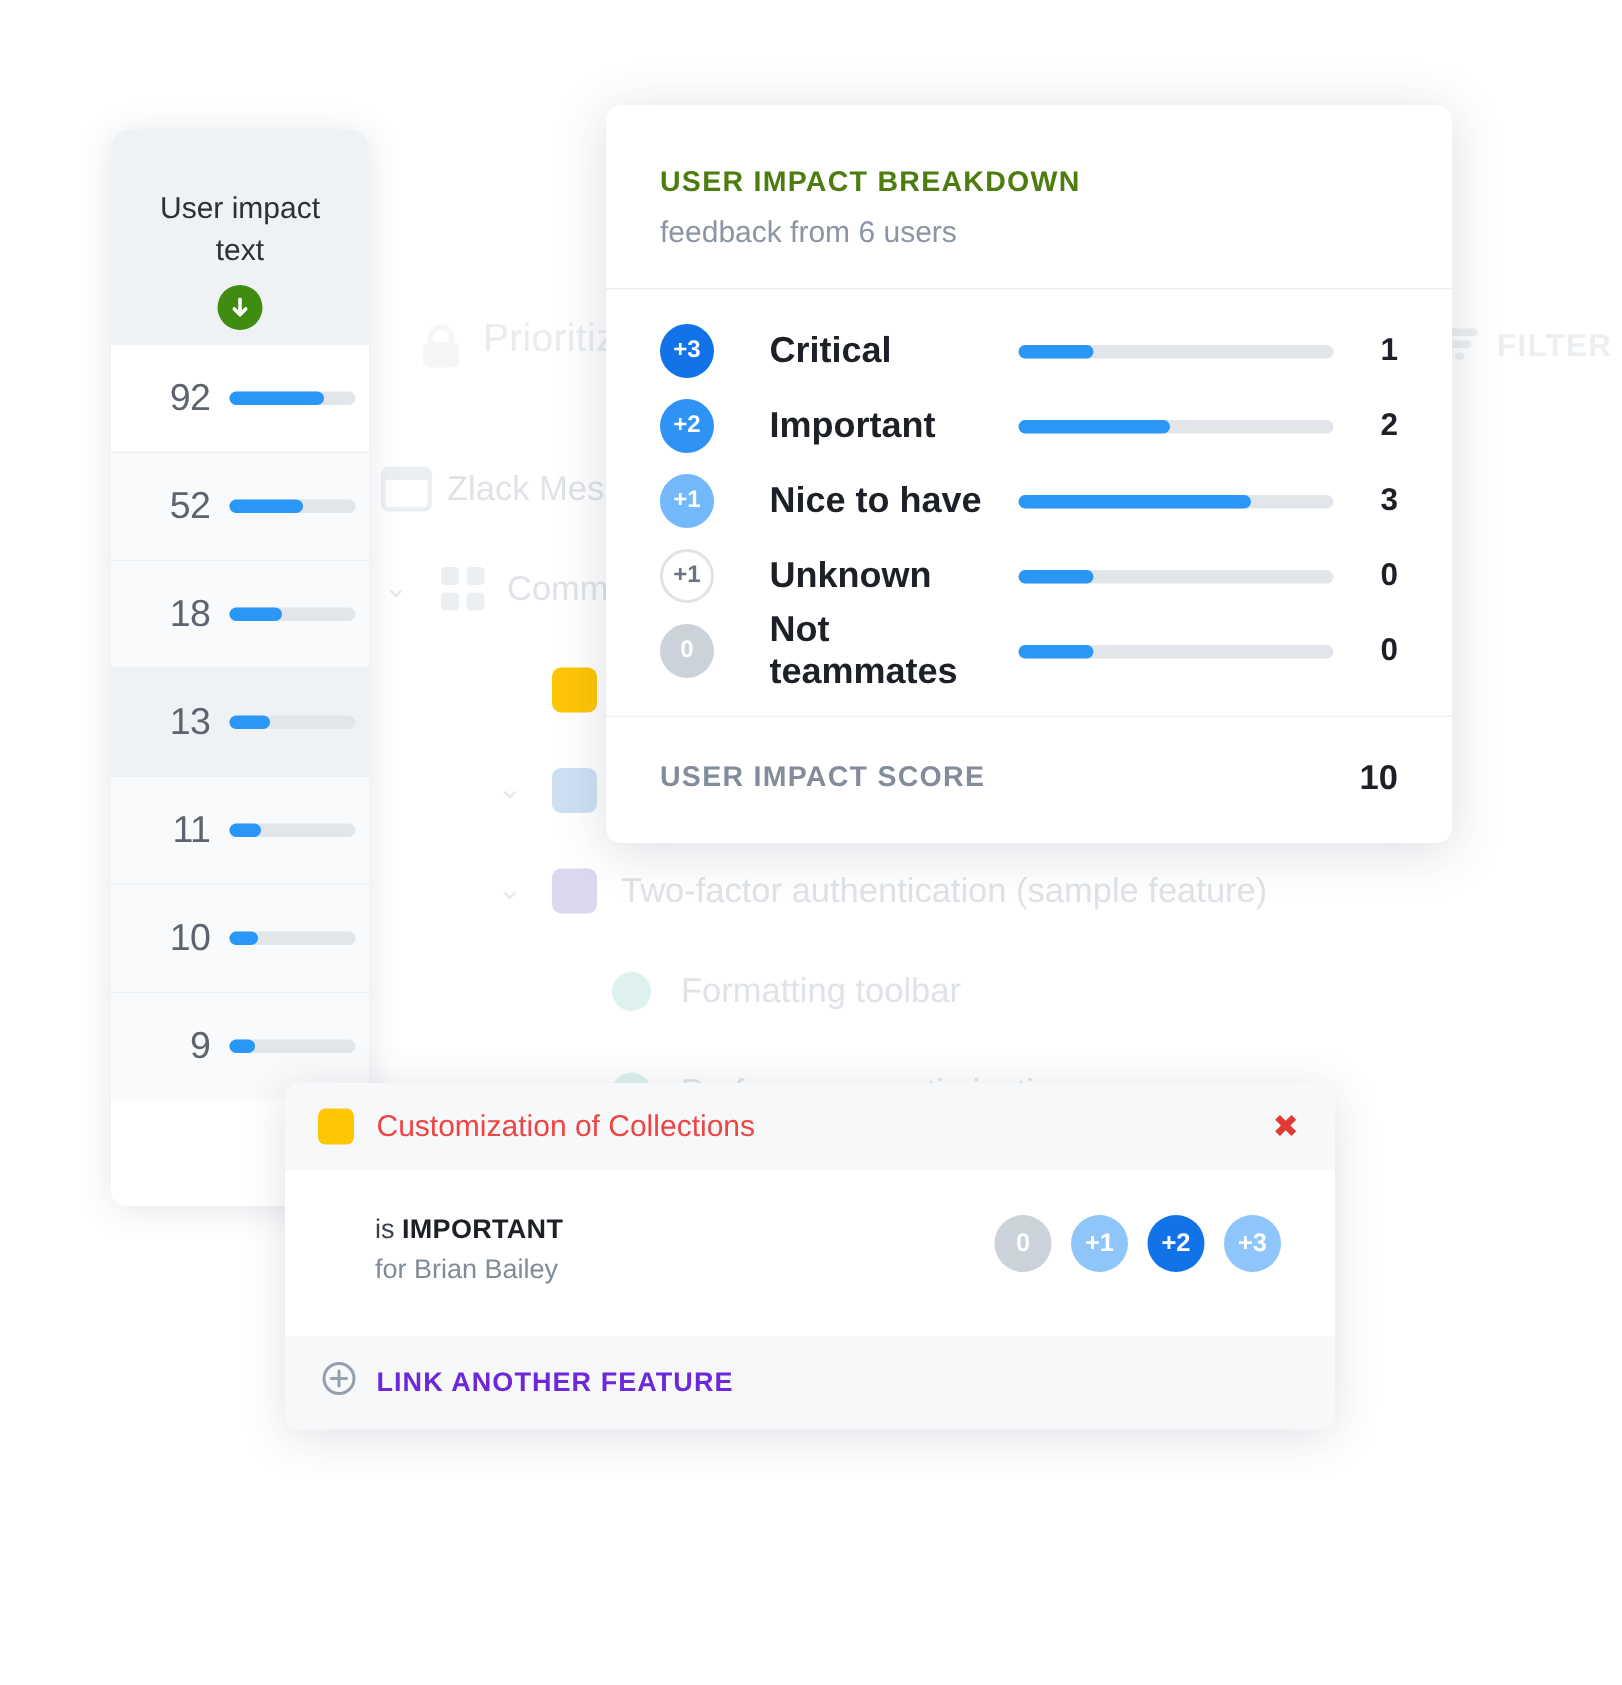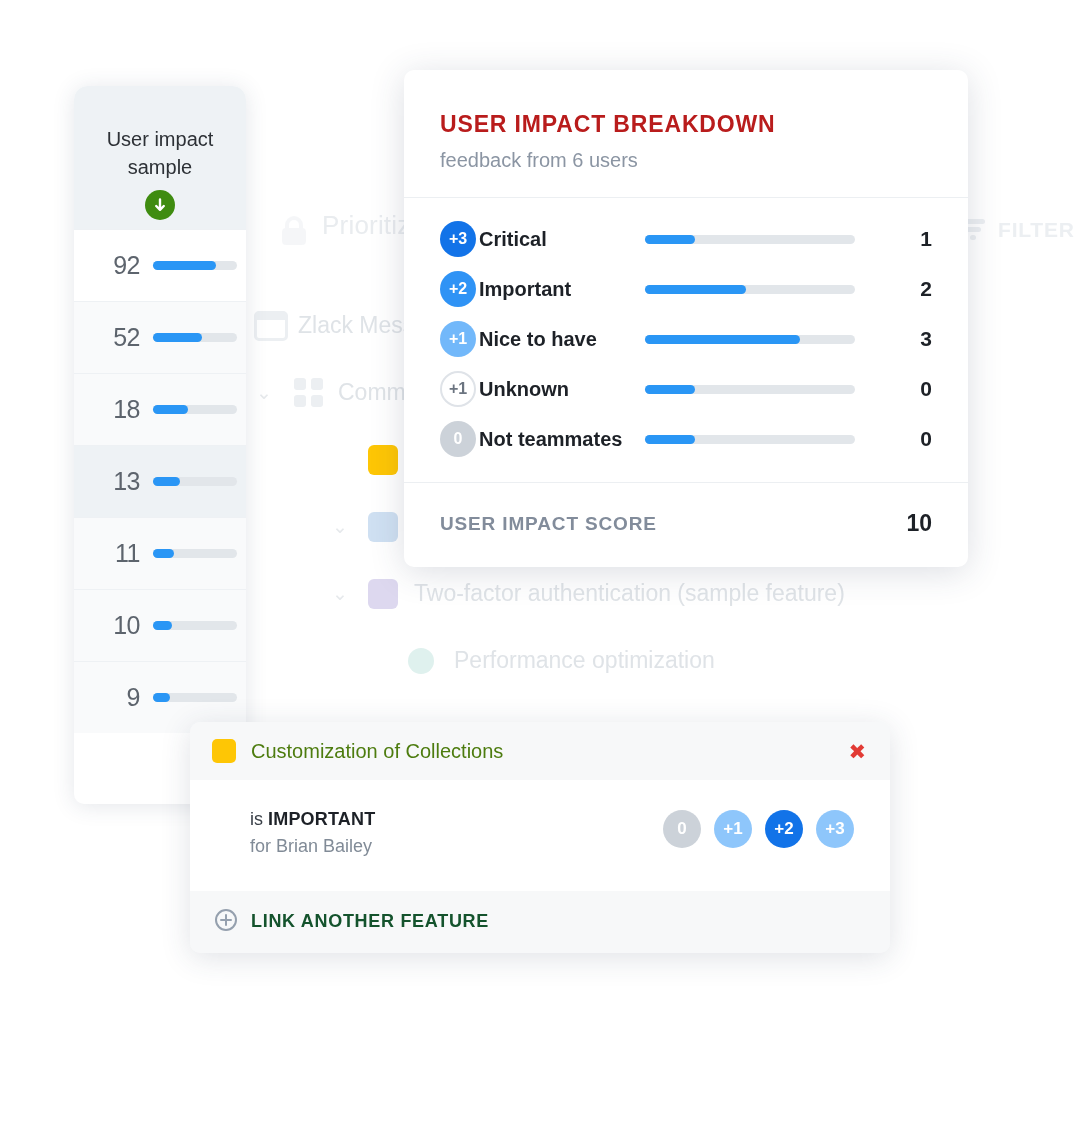--- a/index.html
+++ b/index.html
@@ -48,55 +48,55 @@
   .score-row.hl{background:#eef2f5;}
   .score-val{width:52px;text-align:right;font-size:25px;color:#5d646d;
     font-weight:400;letter-spacing:-.5px;}
   .score-bar{margin-left:13px;width:84px;height:9px;border-radius:5px;background:#e2e6ea;position:relative;}
   .score-bar>i{position:absolute;left:0;top:0;bottom:0;border-radius:5px;background:#2a96f5;display:block;}
 
   
   .modal{position:absolute;left:404px;top:70px;width:564px;
     background:#fff;border-radius:10px;box-shadow:0 5px 34px rgba(45,60,90,.17);overflow:hidden;}
   .modal-head{padding:41px 36px 25px 36px;border-bottom:1px solid #eceff2;}
-  .modal-title{font-size:23px;font-weight:700;color:#b91c1c;letter-spacing:.85px;}
+  .modal-title{font-size:19px;font-weight:700;color:#4d7c0f;letter-spacing:.85px;}
   .modal-sub{margin-top:11px;font-size:20px;color:#8b95a3;}
   .modal-body{padding:16px 36px 18px 36px;border-bottom:1px solid #eceff2;}
   .brow{display:flex;align-items:center;height:50px;}
   .badge{width:36px;height:36px;border-radius:50%;display:flex;align-items:center;
     justify-content:center;font-size:16px;font-weight:700;color:#fff;flex:none;}
   .badge.outline{background:#fff;border:2px solid #dfe3e8;color:#6b7480;
     box-sizing:border-box;font-weight:700;}
-  .brow-label{margin-left:3px;width:166px;font-size:20px;color:#1d2127;font-weight:700;}
+  .brow-label{margin-left:37px;width:166px;font-size:24px;color:#1d2127;font-weight:700;}
   .brow-bar{width:210px;height:9px;border-radius:5px;background:#e2e6ea;position:relative;}
   .brow-bar>i{position:absolute;left:0;top:0;bottom:0;border-radius:5px;background:#2a96f5;display:block;}
   .brow-count{margin-left:auto;font-size:21px;font-weight:700;color:#1d2127;
     width:20px;text-align:right;}
   .modal-foot{padding:27px 36px 30px 36px;display:flex;align-items:center;text-align:right;}
   .foot-label{font-size:19px;font-weight:700;color:#828c9b;letter-spacing:.85px;}
   .foot-score{margin-left:auto;font-size:23px;font-weight:700;color:#1d2127;}
 
   
   .fcard{position:absolute;left:190px;top:722px;width:700px;
     background:#f7f8f9;border-radius:10px;box-shadow:0 5px 30px rgba(45,60,90,.15);overflow:hidden;}
   .fcard-head{height:58px;background:#f7f8f9;display:flex;align-items:center;padding:0 24px 0 22px;}
   .fchip{width:24px;height:24px;border-radius:5px;background:#fec605;flex:none;}
-  .fcard-title{margin-left:15px;font-size:20px;color:#4d7c0f;}
+  .fcard-title{margin-left:15px;font-size:20px;color:#ef4444;}
   .fclose{margin-left:auto;font-size:21px;font-weight:700;color:#e23b35;line-height:1;
     cursor:pointer;user-select:none;}
   .fcard-body{background:#fff;padding:26px 24px 30px 60px;display:flex;align-items:flex-start;}
   .ftext{font-size:18px;color:#3a4048;line-height:1.52;}
   .ftext b{font-weight:700;color:#1d2127;letter-spacing:.2px;}
   .ftext .sub{color:#818b97;}
   .fpills{margin-left:auto;margin-right:12px;display:flex;gap:13px;padding-top:4px;}
   .pill{width:38px;height:38px;border-radius:50%;display:flex;align-items:center;
     justify-content:center;font-size:17px;font-weight:700;color:#fff;cursor:pointer;}
   .fcard-foot{height:62px;display:flex;align-items:center;padding:0 24px;background:#f7f8f9;}
   .flink{display:flex;align-items:center;gap:13px;cursor:pointer;}
-  .flink-label{font-size:18px;font-weight:700;color:#14532d;letter-spacing:.7px;}
+  .flink-label{font-size:18px;font-weight:700;color:#6d28d9;letter-spacing:.7px;}
 </style>
 </head>
 <body>
 
 <div class="stage">
 
   <div class="bg-app">
 
     <div class="bg-toolbar">
       <span class="bg-lock">
@@ -143,30 +143,34 @@
           <span class="chip" style="left:256px;width:30px;height:30px;background:#cfe0f2;"></span>
           <span class="lbl" style="left:302px;">Rich text formatting</span>
         </div>
         <div class="bg-row">
           <span class="chev" style="left:220px;">⌄</span>
           <span class="chip" style="left:256px;width:30px;height:30px;background:#ddd8ef;"></span>
           <span class="lbl" style="left:302px;">Two-factor authentication (sample feature)</span>
         </div>
         <div class="bg-row">
           <span class="dot" style="left:296px;width:26px;height:26px;background:#dff1ee;"></span>
+          <span class="lbl" style="left:342px;">Formatting toolbar</span>
+        </div>
+        <div class="bg-row">
+          <span class="dot" style="left:296px;width:26px;height:26px;background:#dff1ee;"></span>
           <span class="lbl" style="left:342px;">Performance optimization</span>
         </div>
       </div>
   </div>
 
   <div class="score-panel">
     <div class="score-head">
       <div class="score-head-title">
         <span>User impact</span><br>
-        <span>sample</span>
+        <span>text</span>
       </div>
       <div class="sort-badge">
         <svg width="16" height="16" viewBox="0 0 16 16">
           <path d="M8 2.5v8.2M8 12.8 4.2 9M8 12.8 11.8 9" stroke="#fff" stroke-width="2.4" fill="none" stroke-linecap="round" stroke-linejoin="round"></path>
         </svg>
       </div>
     </div>
     <div class="score-rows">
         <div class="score-row">
           <span class="score-val">92</span>

